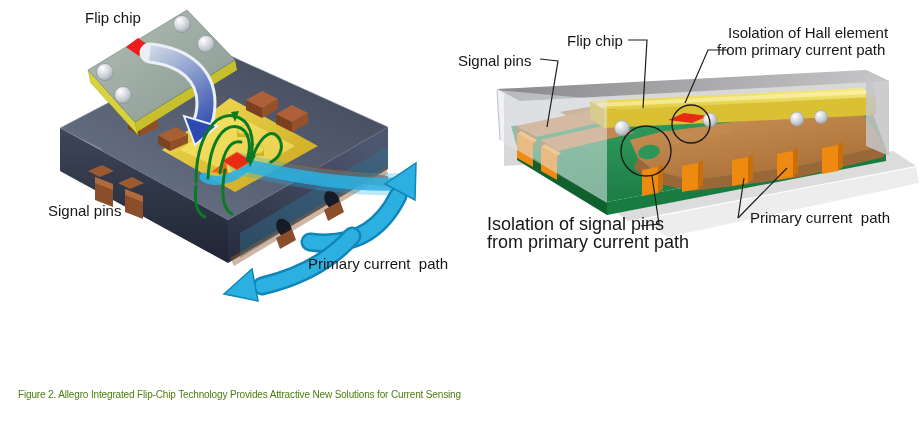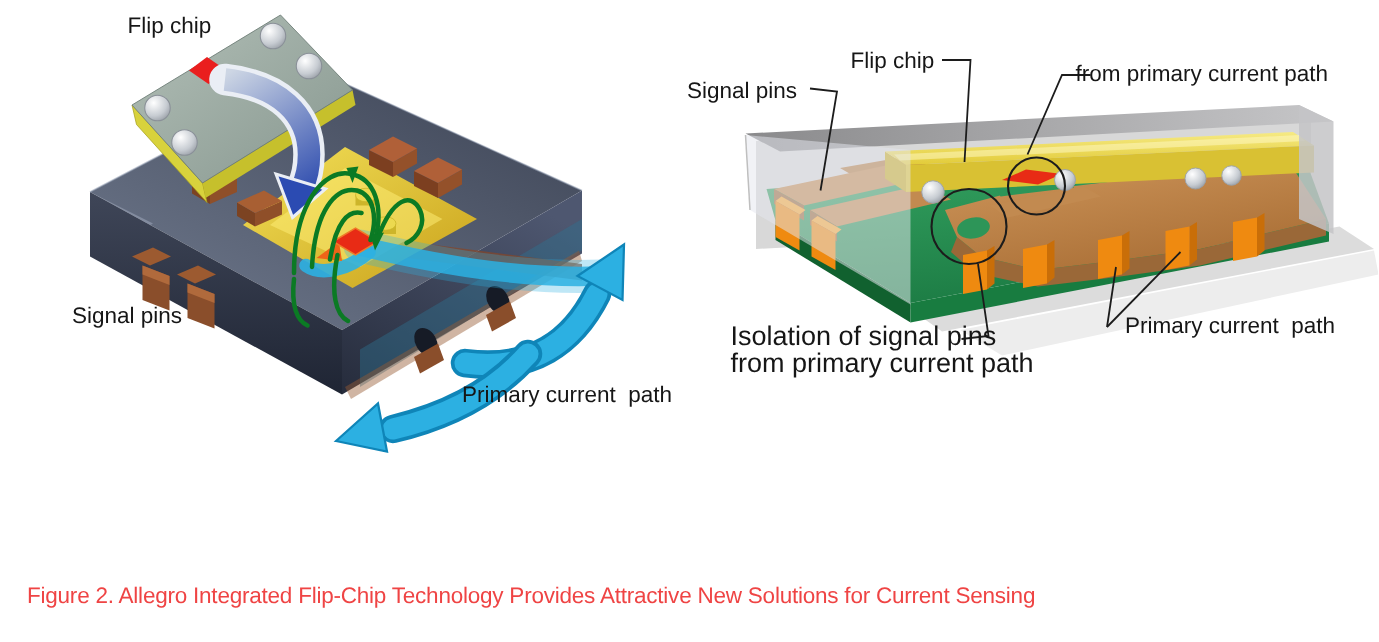--- a/index.html
+++ b/index.html
@@ -2,21 +2,21 @@
 <html style="--package_body: #454e60; --mold_gray: #c9cacc; --copper_lead: #c28a50; --pin_orange: #ef8a10; --substrate_green: #2d9558; --die_yellow: #e8d24a; --hall_red: #e82b15; --current_cyan: #2cb0e2; --field_green: #0b7a24; --placement_arrow_blue: #2b4bb2;"><head>
 <meta charset="utf-8">
 <style>
   html,body{margin:0;padding:0;background:#ffffff;}
   .canvas{position:relative;width:919px;height:428px;background:#ffffff;overflow:hidden;
           font-family:"Liberation Sans", sans-serif;}
   .art{position:absolute;left:0;top:0;width:919px;height:428px;}
   .lbl{position:absolute;color:#161616;white-space:pre;line-height:1.15;}
   .lbl15{font-size:15px;}
   .lbl14{font-size:18px;}
-  .caption{position:absolute;left:18px;top:389px;font-size:15px;letter-spacing:-0.15px;color:#ef4444;}
+  .caption{position:absolute;left:18px;top:389px;font-size:10px;letter-spacing:-0.15px;color:#4d7c0f;}
 </style>
 </head>
 <body>
 
 <div class="canvas">
 
 <svg class="art" viewBox="0 0 919 428" aria-hidden="true">
   <defs>
     <linearGradient id="gPkgTop" x1="0" y1="1" x2="1" y2="0">
       <stop offset="0" stop-color="#707a8e"></stop>
@@ -251,20 +251,21 @@
     </g>
   </g>
 </svg>
 
 <div class="lbl lbl15" style="left:85px;top:9px;">Flip chip</div>
 <div class="lbl lbl15" style="left:48px;top:202px;">Signal pins</div>
 <div class="lbl lbl15" style="left:308px;top:255px;">Primary current  path</div>
 
 <div class="lbl lbl15" style="left:458px;top:52px;">Signal pins</div>
 <div class="lbl lbl15" style="left:567px;top:32px;">Flip chip</div>
+<div class="lbl lbl15" style="left:728px;top:24px;">Isolation of Hall element</div>
 <div class="lbl lbl15" style="left:717px;top:41px;">from primary current path</div>
 <div class="lbl lbl14" style="left:487px;top:214px;">Isolation of signal pins</div>
 <div class="lbl lbl14" style="left:487px;top:232px;">from primary current path</div>
 <div class="lbl lbl15" style="left:750px;top:209px;">Primary current  path</div>
 
 <div class="caption">Figure 2. Allegro Integrated Flip-Chip Technology Provides Attractive New Solutions for Current Sensing</div>
 
 </div>
 
 </body></html>

